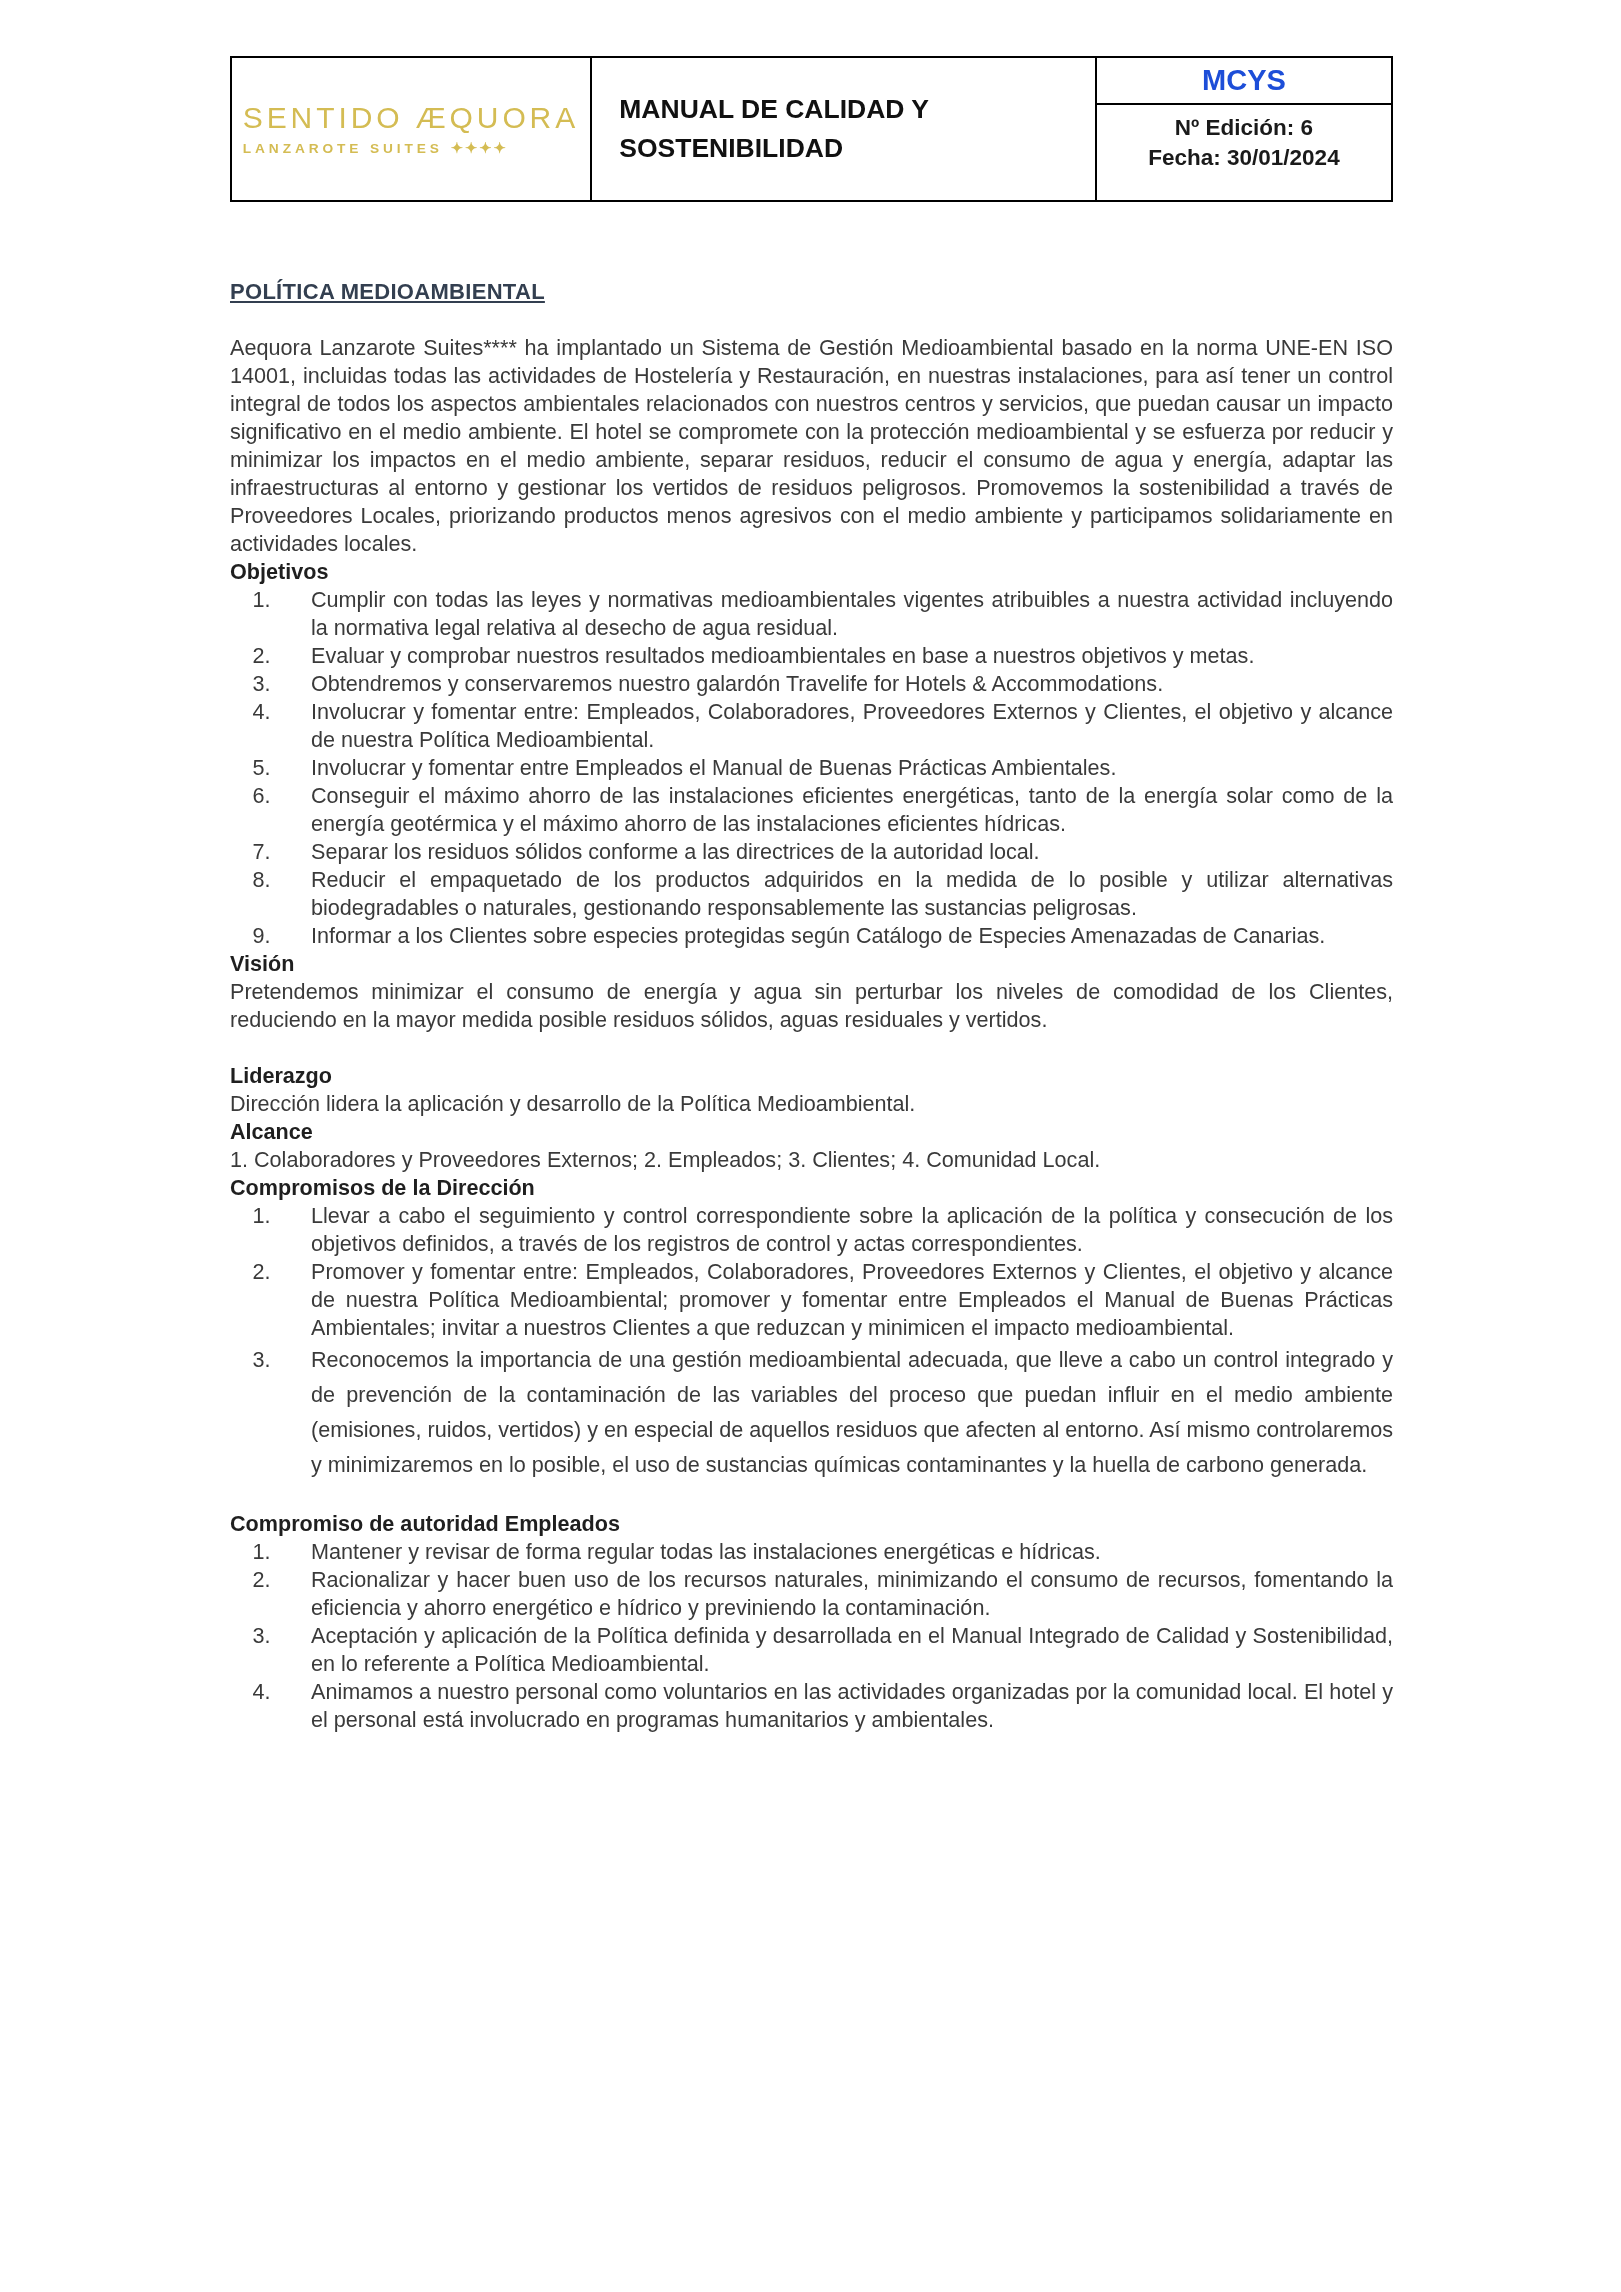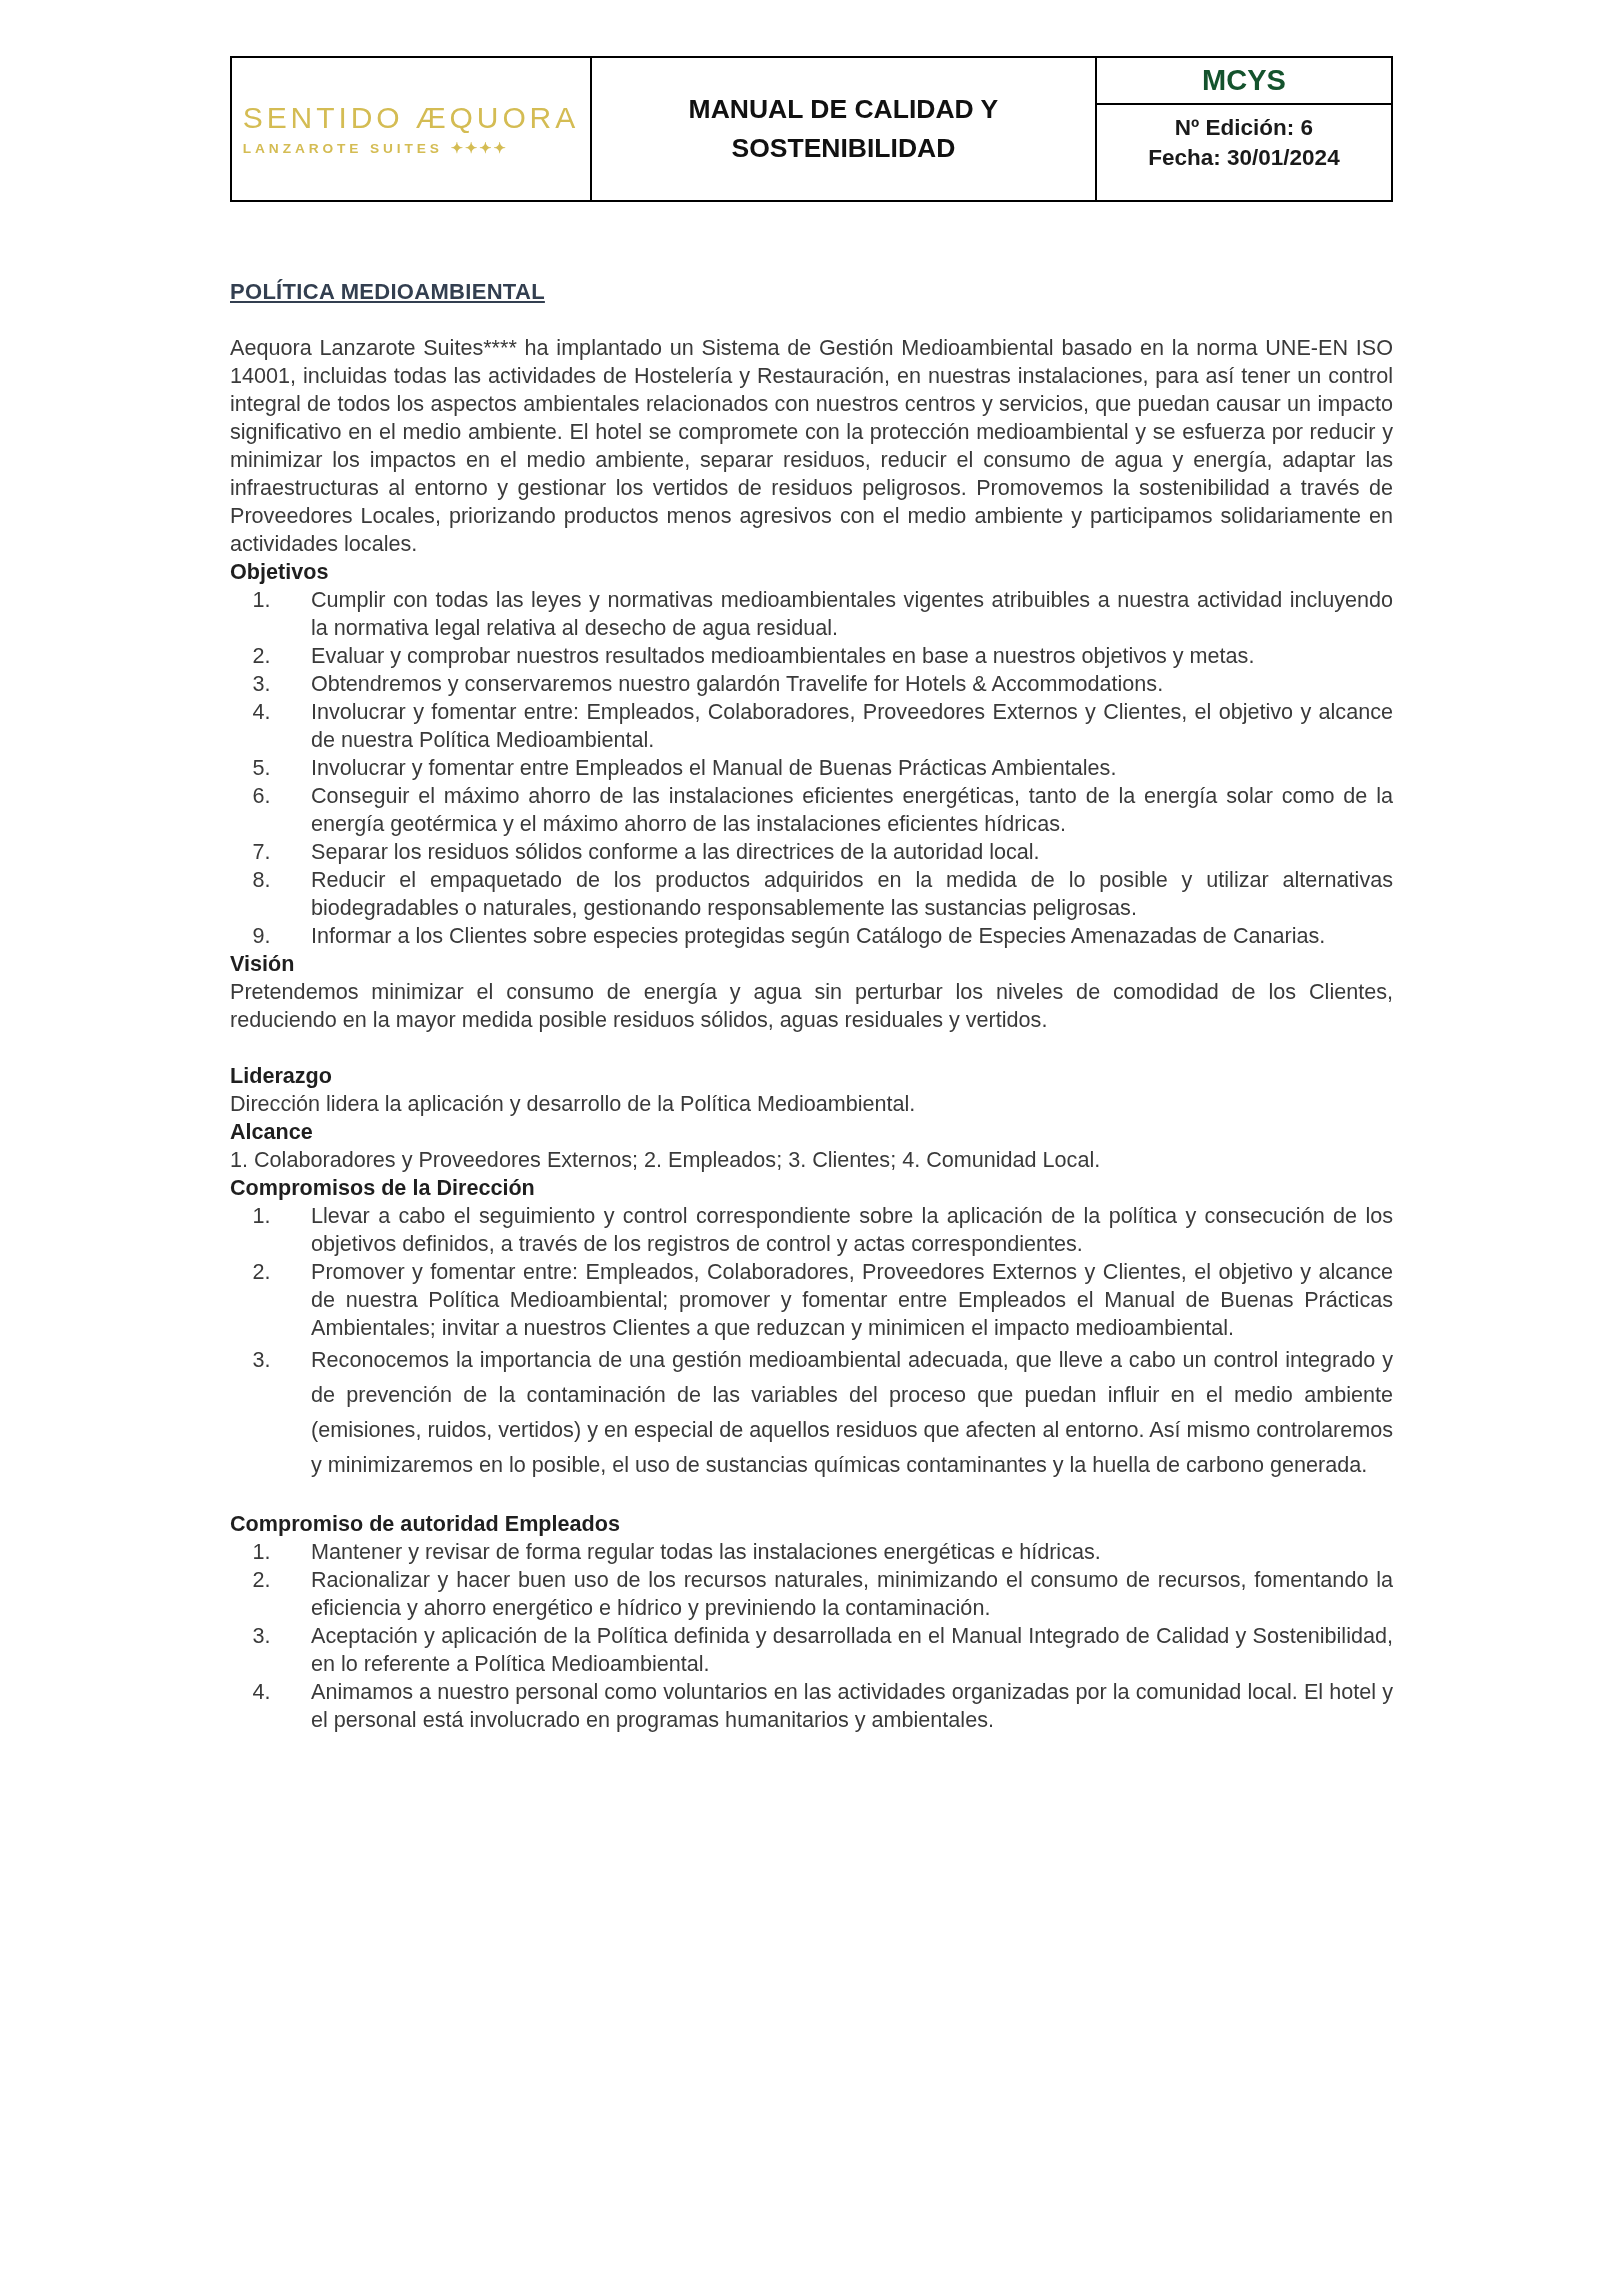--- a/index.html
+++ b/index.html
@@ -21,27 +21,27 @@
     border-collapse:collapse;
     table-layout:fixed;
   }
   table.doc-table td {
     border:2px solid #000;
     box-sizing:border-box;
     background:#fff;
   }
   .cell-logo  { width:31%;  height:144px; text-align:center; vertical-align:middle; }
   .cell-title {
-    width:43.5%; text-align:center; vertical-align:middle;
+    width:43.5%; text-align:left; vertical-align:middle;
     font-weight:bold; font-size:26.5px; line-height:39px; color:#111;
     padding:0 27.4px;
   }
   .cell-code  {
     height:47px; text-align:center; vertical-align:middle;
-    font-weight:bold; font-size:29px; color:#14532d;
+    font-weight:bold; font-size:29px; color:#1d4ed8;
   }
   .cell-meta  {
     text-align:center; vertical-align:top;
     font-size:22.5px; line-height:30px; padding-top:7.8px; color:#1a1a1a;font-weight:bold;
   }
 
   .logo { display:inline-block; text-align:left; }
   .logo-brand {
     color:var(--logo-gold, #d4bc53);
     font-size:30px;

